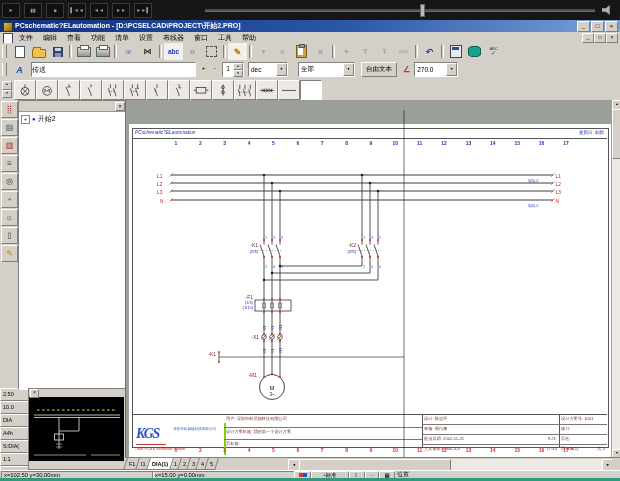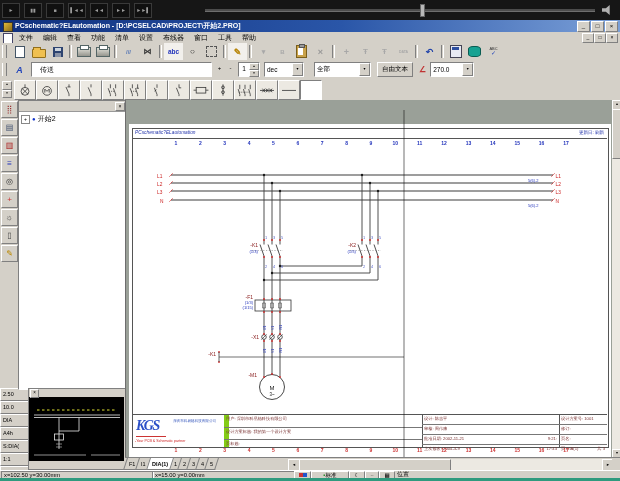--- a/index.html
+++ b/index.html
@@ -48,21 +48,21 @@
   .ic-print::before{content:"";position:absolute;left:2px;top:-3px;width:7px;height:3px;background:#fff;border:1px solid #566}
   .ic-select{width:9px;height:9px;border:1px dashed #555}
   .ic-paste{width:9px;height:11px;background:#c9a24a;border:1px solid #7a5f1c}
   .ic-paste::before{content:"";position:absolute;left:1px;top:2px;width:5px;height:7px;background:#fff}
   .ic-paste::after{content:"";position:absolute;left:2px;top:-2px;width:4px;height:2px;background:#9a9a9a;border:1px solid #555}
   .ic-calc{width:10px;height:11px;background:#e8eaf2;border:1px solid #445}
   .ic-calc::before{content:"";position:absolute;left:1px;top:1px;width:7px;height:3px;background:#2e4fa0}
   .ic-db{width:11px;height:9px;background:#17a292;border:1px solid #0a5c52;border-radius:5px/3px}
   .ic-abc-check{font-size:4px;line-height:4px;color:#333;text-align:center}
   .ic-abc-check .ck{color:#2244bb;font-size:6px;line-height:5px}
-  #tb2 input{width:163px;height:13px;font-size:7px;padding:0 8px;margin:14px 2px;
+  #tb2 input{width:163px;height:13px;font-size:7px;padding:0 0;margin:14px 2px;
              border:1px solid;border-color:#808080 #fff #fff #808080;background:#fff;font-family:Liberation Serif, serif}
   .tinyb{width:9px;height:11px;font-size:6px;line-height:9px;text-align:center;display:inline-block;margin:0 1px}
   .dd{display:inline-flex;height:13px;background:#fff;border:1px solid;border-color:#808080 #fff #fff #808080;margin:0 2px;align-items:center}
   .dd .t{flex:1;font-size:6.5px;padding:0 2px;white-space:nowrap}
   .dd .a{width:9px;height:11px;background:#d4d0c8;border:1px solid;border-color:#fff #808080 #808080 #fff;
          font-size:3.5px;line-height:10px;text-align:center}
   .spin{display:inline-flex;height:13px;background:#fff;border:1px solid;border-color:#808080 #fff #fff #808080;margin:0 2px}
   .spin .v{width:10px;font-size:6.5px;text-align:center;line-height:12px}
   .spin .ar{display:flex;flex-direction:column}
   .spin .ar span{width:8px;height:5.5px;font-size:3px;line-height:5px;text-align:center}
@@ -94,21 +94,21 @@
   #phead .hr{position:absolute;right:3px;top:1.5px;font-size:4.5px;color:#2233aa;white-space:nowrap}
   .colrow{position:absolute;left:42px;width:400px;height:8px;display:flex;justify-content:space-between}
   .colrow span{font-size:5px;width:10px;text-align:center;font-weight:bold}
   #cols-top{top:16px;color:#2233bb}
   #cols-bottom{top:323px;color:#cc3333}
   #grid{position:absolute;left:5px;top:28px;width:473px;height:261px;
         background-image:radial-gradient(circle,rgba(135,118,100,.65) .5px,transparent .7px);
         background-size:12px 12px;background-position:3px 3px}
   
   #tblock{position:absolute;left:4px;top:290px;width:474px;height:32px;background:#fff;border-top:1px solid #555;font-size:4.2px;color:#7a3232}
-  #tb-logo{position:absolute;left:0;top:0;width:91px;height:32px;border-right:5px solid #84cc16}
+  #tb-logo{position:absolute;left:0;top:8px;width:91px;height:32px;border-right:2px solid #84cc16}
   #tb-logo .kgs{position:absolute;left:3px;top:3px;font-family:"Liberation Serif",serif;font-size:14px;font-style:italic;font-weight:bold;color:#2b50c8;letter-spacing:-1.5px}
   #tb-logo .tag{position:absolute;left:2px;top:24px;font-size:3.6px;color:#cc2222;white-space:nowrap}
   #tb-logo .comp{position:absolute;left:40px;top:4px;width:50px;font-size:3.6px;color:#3355bb;line-height:4.5px}
   .deco{position:absolute;background:#8899cc;height:1px}
   #tb-mid{position:absolute;left:91px;top:0;width:198px;height:32px;border-right:1px solid #555}
   .mrow{height:10.6px;border-bottom:1px solid #777;padding:1px 2px 0 2px;white-space:nowrap;overflow:hidden}
   .mrow:last-child{border-bottom:none}
   #tb-r1{position:absolute;left:289px;top:0;width:137px;height:32px;border-right:1px solid #555}
   #tb-r2{position:absolute;left:426px;top:0;width:48px;height:32px}
   .irow{height:8px;border-bottom:1px solid #777;padding:1px 2px 0 2px;display:flex;justify-content:space-between;white-space:nowrap;overflow:hidden}

